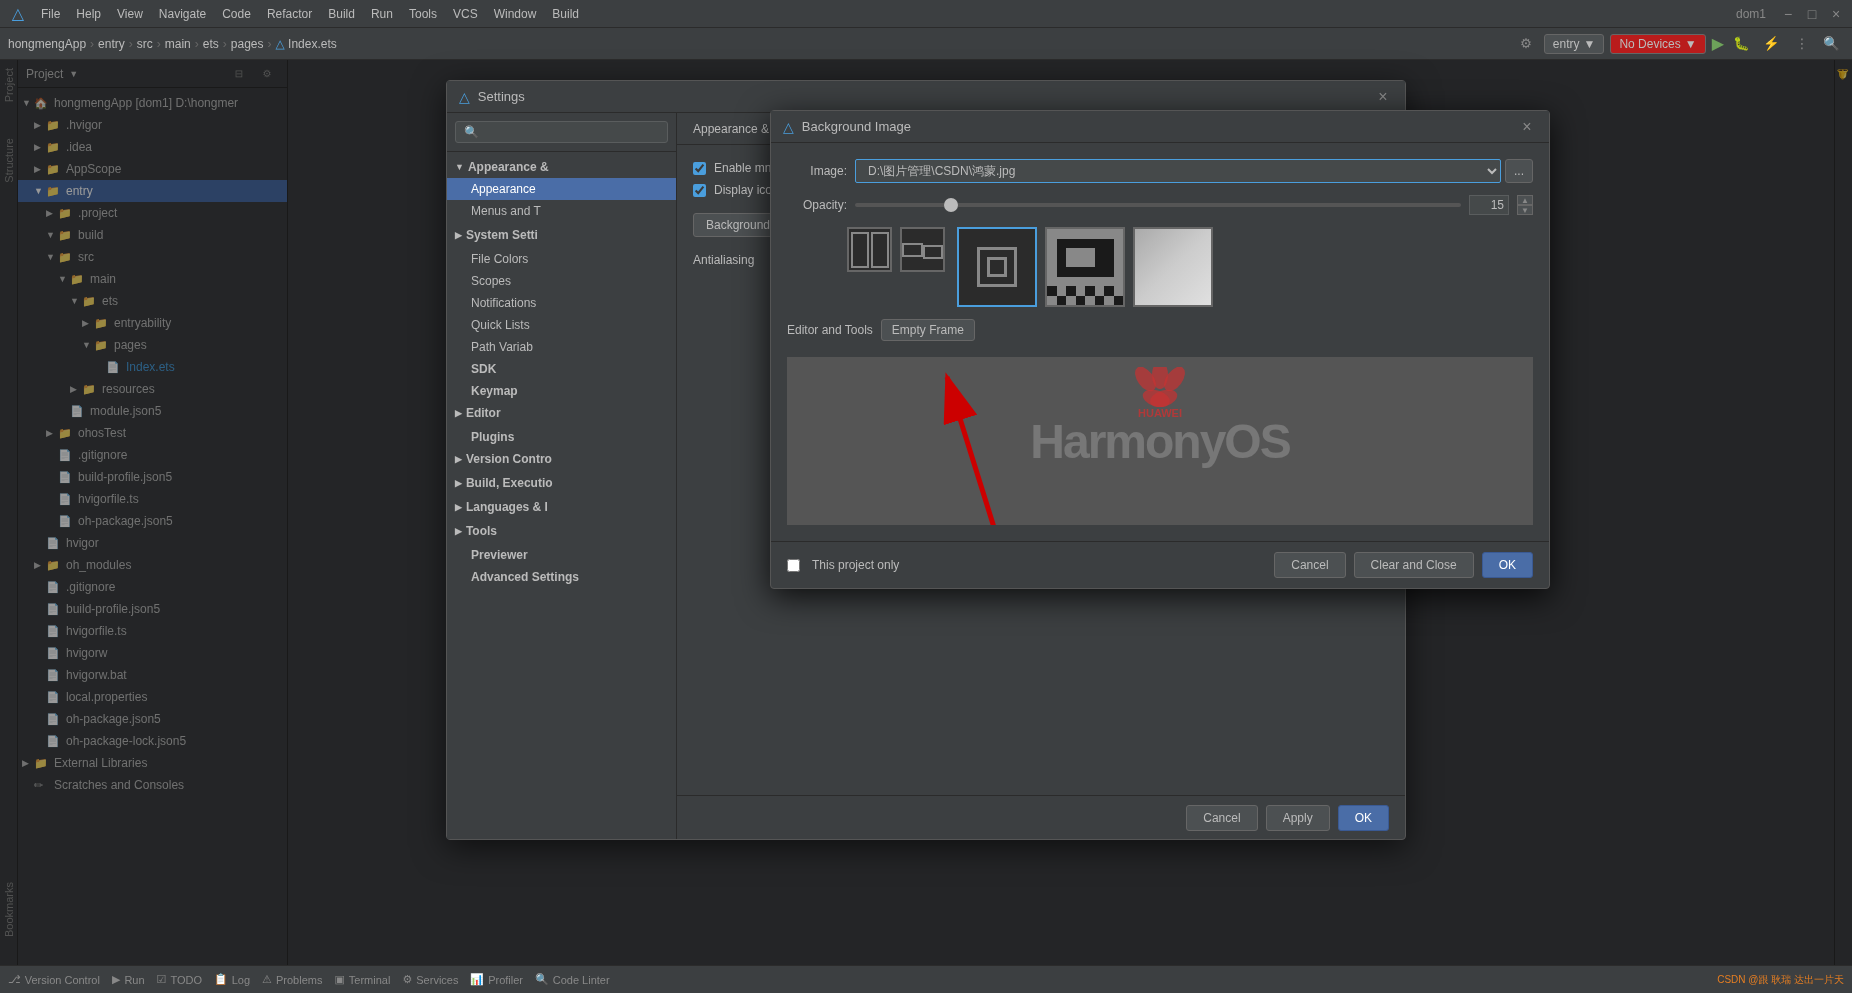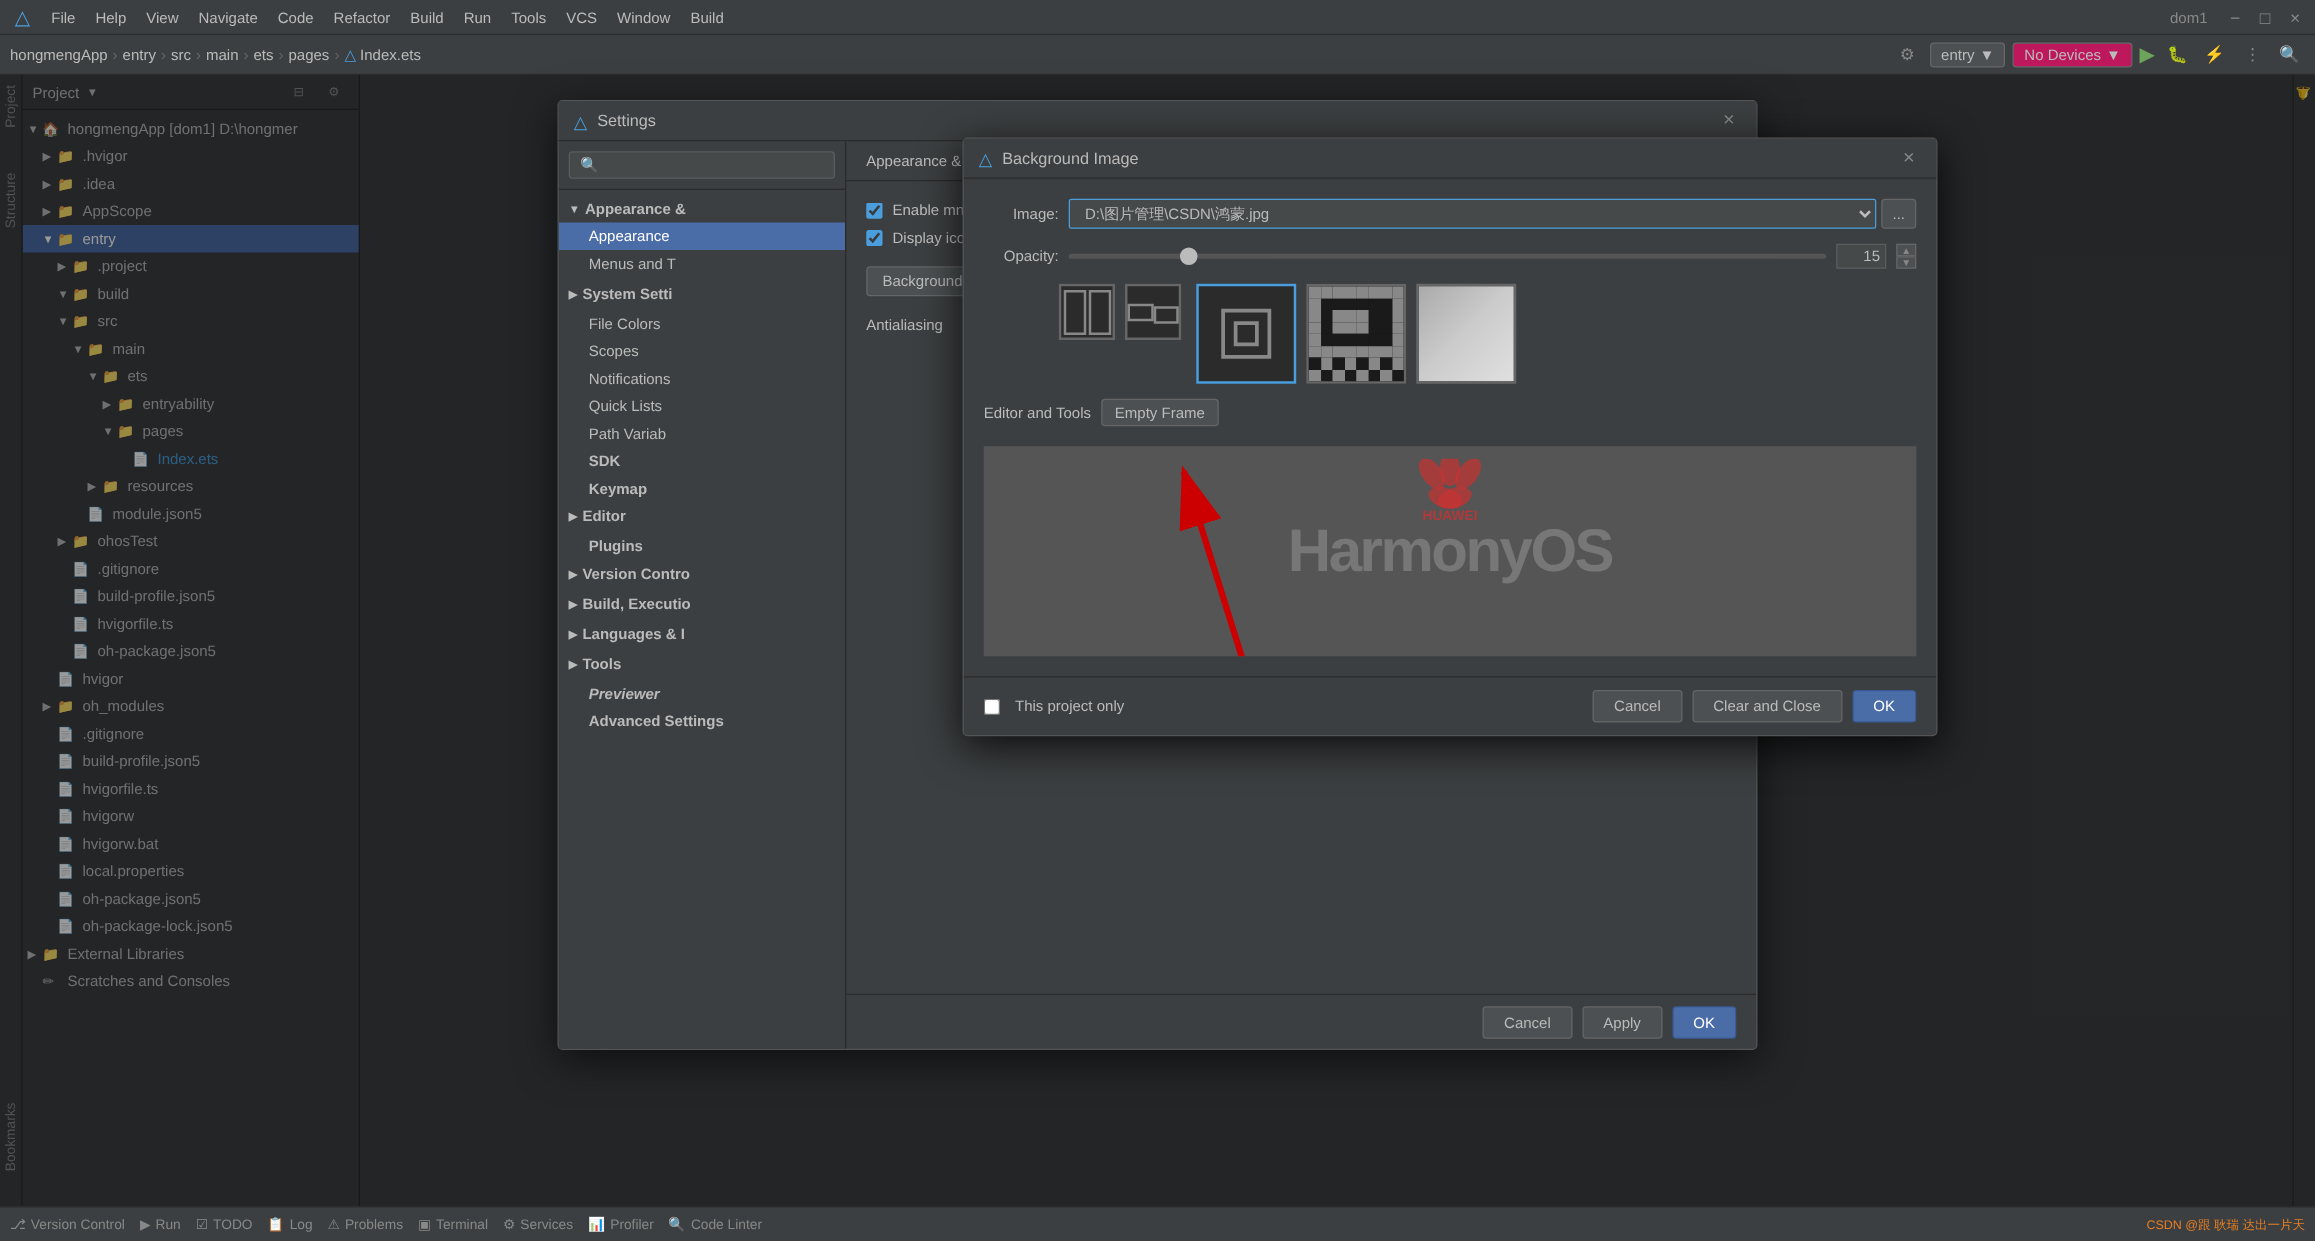--- a/index.html
+++ b/index.html
@@ -93,21 +93,21 @@
       border-radius: 3px;
     }
     .run-btn {
       background: none;
       border: none;
       color: #6da35a;
       font-size: 16px;
       cursor: pointer;
     }
     .no-devices-btn {
-      background: #be185d;
+      background: #b91c1c;
       border: 1px solid #666;
       color: #bbbbbb;
       padding: 2px 8px;
       border-radius: 3px;
       cursor: pointer;
       font-size: 12px;
       display: flex; align-items: center; gap: 4px;
     }
     .entry-btn {
       background: #4c5052;
@@ -912,21 +912,21 @@
                 <span class="arrow">▶</span>
                 <span>Languages &amp; I</span>
               </div>
             </div>
             <div class="nav-section">
               <div class="nav-section-header">
                 <span class="arrow">▶</span>
                 <span>Tools</span>
               </div>
             </div>
-            <div class="nav-item" style="font-weight:bold;font-style:italic;">Previewer</div>
+            <div class="nav-item" style="font-weight:bold;">Previewer</div>
             <div class="nav-item" style="font-weight:bold;">Advanced Settings</div>
           </div>
         </div>
 
         <div class="settings-right">
           <div class="settings-breadcrumb">
             <span>Appearance &amp; Behavior</span>
             <span>›</span>
             <span>Appearance</span>
             <div class="nav-arrows">

